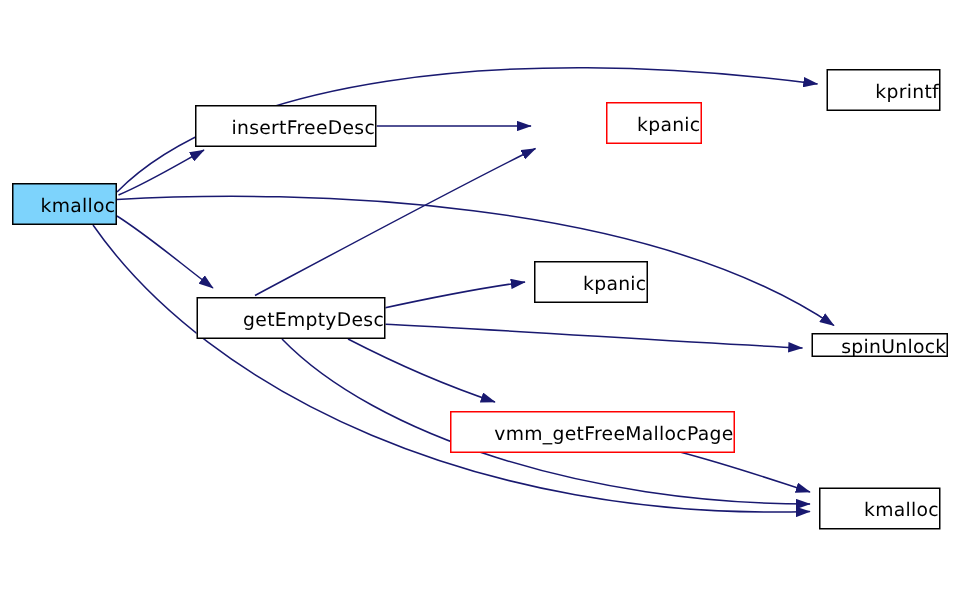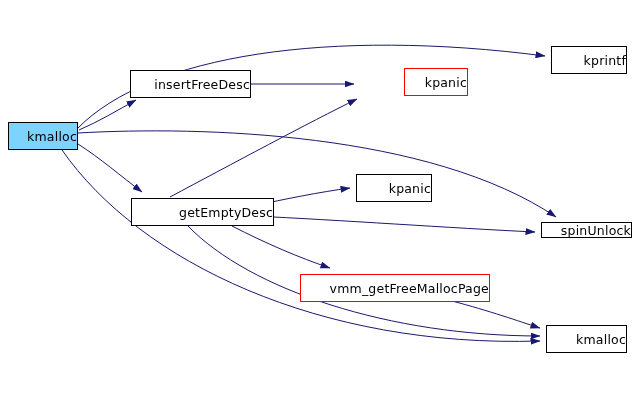--- a/index.html
+++ b/index.html
@@ -44,21 +44,21 @@
       </div>
       <div class="node" style="left: 130px; top: 70px; width: 121px; height: 28px;">
         <span>insertFreeDesc</span>
       </div>
       <div class="node red" style="left: 360px; top: 68px; width: 64px; height: 28px; margin-left: 44px;">
         <span>kpanic</span>
       </div>
       <div class="node" style="left: 551px; top: 46px; width: 76px; height: 28px;">
         <span>kprintf</span>
       </div>
-      <div class="node" style="left: 131px; top: 198px; width: 143px; height: 28px;">
+      <div class="node" style="left: 131px; top: 198px; width: 126px; height: 28px;">
         <span>getEmptyDesc</span>
       </div>
       <div class="node" style="left: 356px; top: 174px; width: 76px; height: 28px;">
         <span>kpanic</span>
       </div>
       <div class="node" style="left: 541px; top: 222px; width: 91px; height: 16px;">
         <span>spinUnlock</span>
       </div>
       <div class="node red" style="left: 300px; top: 274px; width: 190px; height: 28px; padding-left: 16px;">
         <span>vmm_getFreeMallocPage</span>

